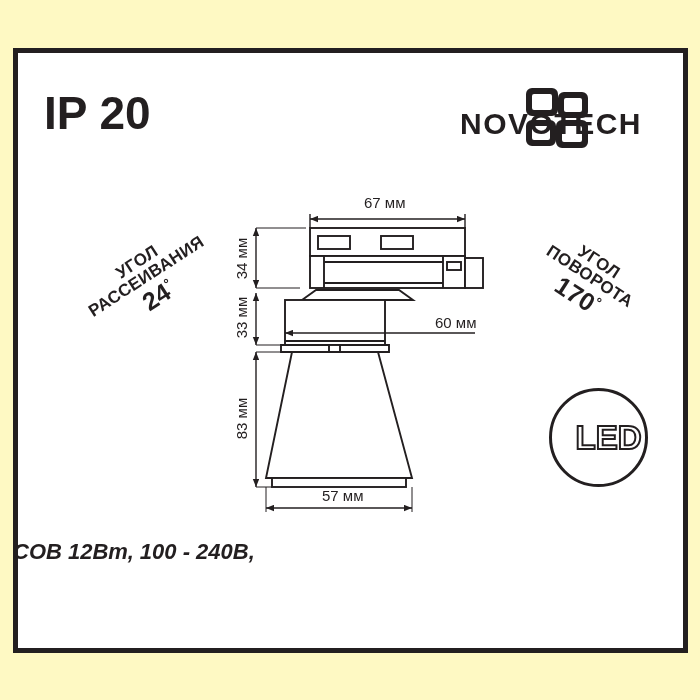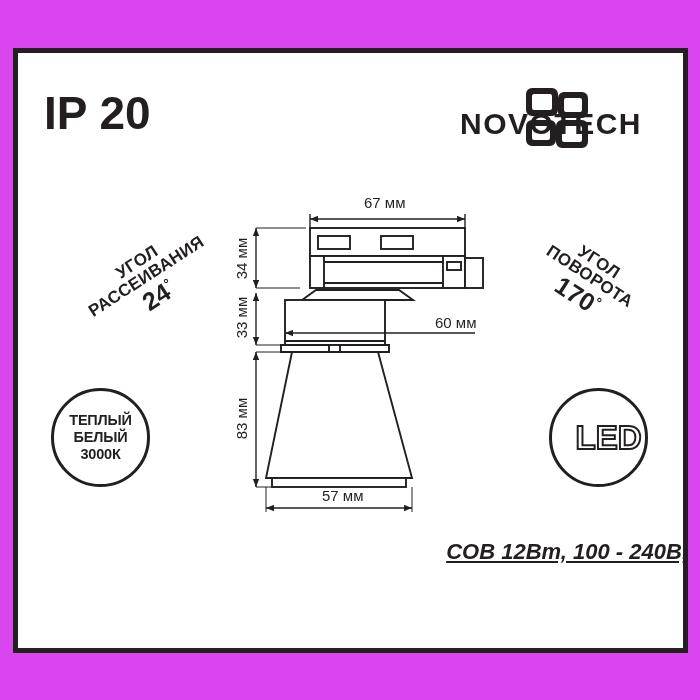--- a/index.html
+++ b/index.html
@@ -7,21 +7,21 @@
     padding: 0;
     background: #ffffff;
   }
   body {
     font-family: "Liberation Sans", sans-serif;
   }
   #sheet {
     position: relative;
     width: 700px;
     height: 700px;
-    background: #d946ef;
+    background: #fef9c3;
     overflow: hidden;
   }
   
   #frame {
     position: absolute;
     left: 13px;
     top: 48px;
     width: 675px;
     height: 605px;
     border: 5px solid #231f20;
@@ -122,27 +122,26 @@
     -webkit-text-stroke: 2px #231f20;
     line-height: 1;
     padding-left: 20px;
   }
   
   #specs {
     position: absolute;
     left: 13px;
     top: 536px;
     width: 675px;
-    text-align: right;
+    text-align: left;
     color: #231f20;
     font-size: 22px;
     font-weight: bold;
     font-style: italic;
     line-height: 1.42;
-    text-decoration: underline;
   }
   
   #drawing {
     position: absolute;
     left: 0;
     top: 0;
     width: 700px;
     height: 700px;
     pointer-events: none;
   }
@@ -191,25 +190,20 @@
     <div class="diag-label">РАССЕИВАНИЯ</div>
     <div class="diag-value"><span>24</span><sup>°</sup></div>
   </div>
 
   <div class="diag-text" id="rotation-angle-block">
     <div class="diag-label">УГОЛ</div>
     <div class="diag-label">ПОВОРОТА</div>
     <div class="diag-value"><span>170</span><sup>°</sup></div>
   </div>
 
-  <div class="badge-circle" id="cct-badge">
-    <div class="badge-line">ТЕПЛЫЙ</div>
-    <div class="badge-line">БЕЛЫЙ</div>
-    <div class="badge-line">3000К</div>
-  </div>
 
   <div class="badge-circle" id="led-badge">
     <div class="led-text">LED</div>
   </div>
 
   <svg id="drawing" viewBox="0 0 700 700">
     <defs>
       <marker id="arrowEnd" markerWidth="9" markerHeight="9" refX="8" refY="3.2" orient="auto" markerUnits="userSpaceOnUse">
         <path d="M0,0 L8,3.2 L0,6.4 z" fill="#231f20"></path>
       </marker>

